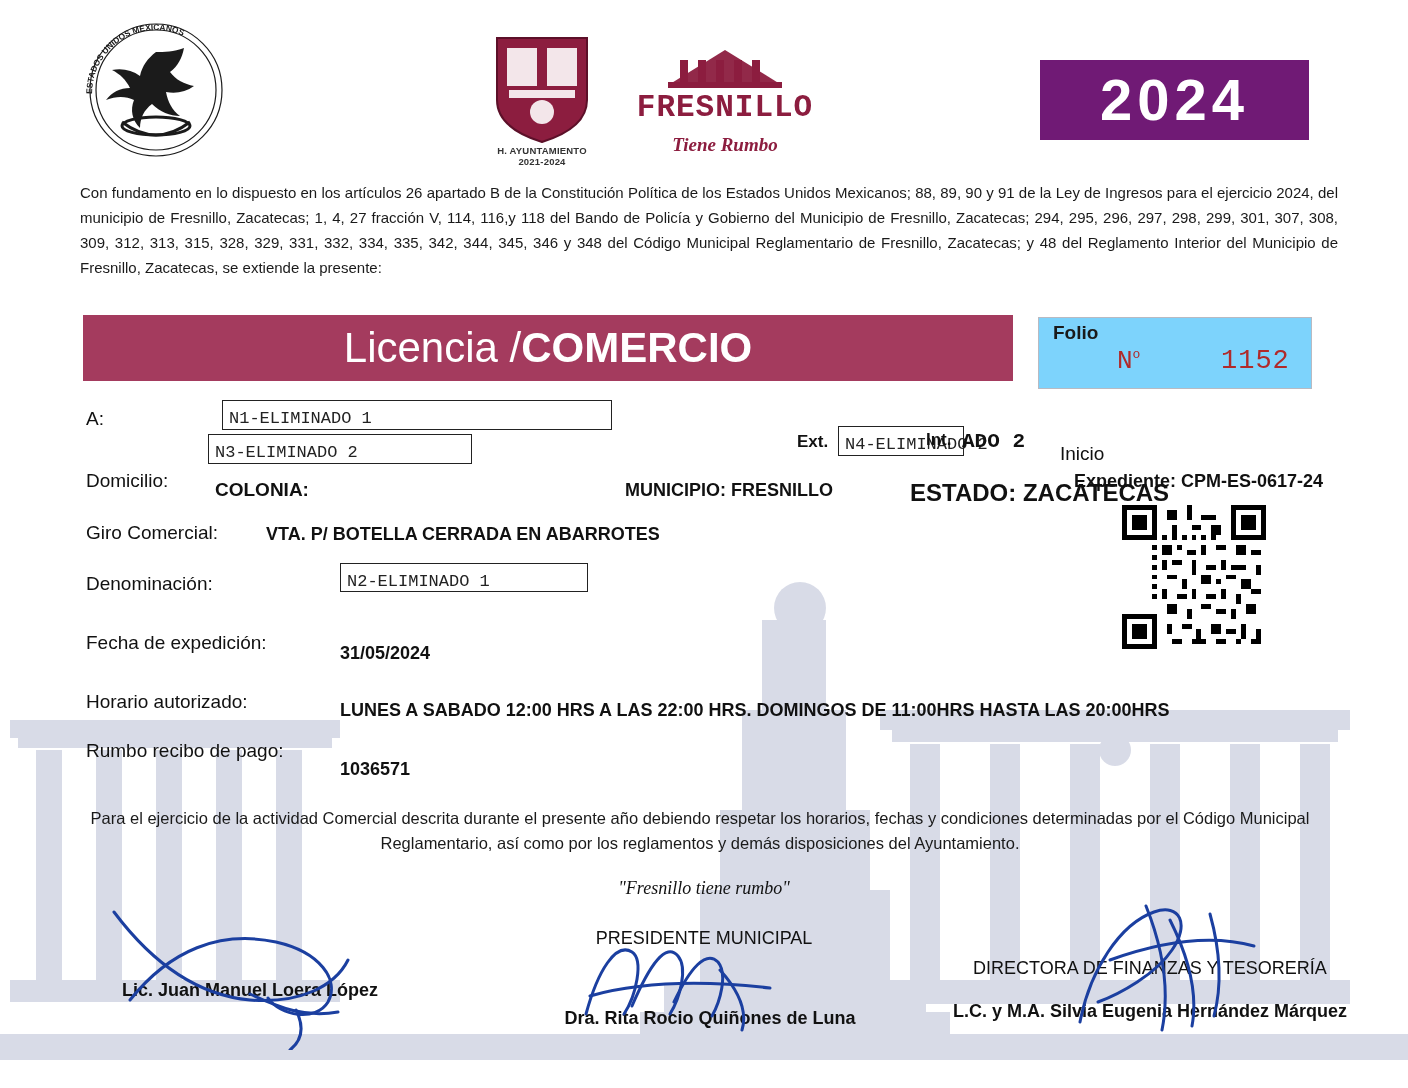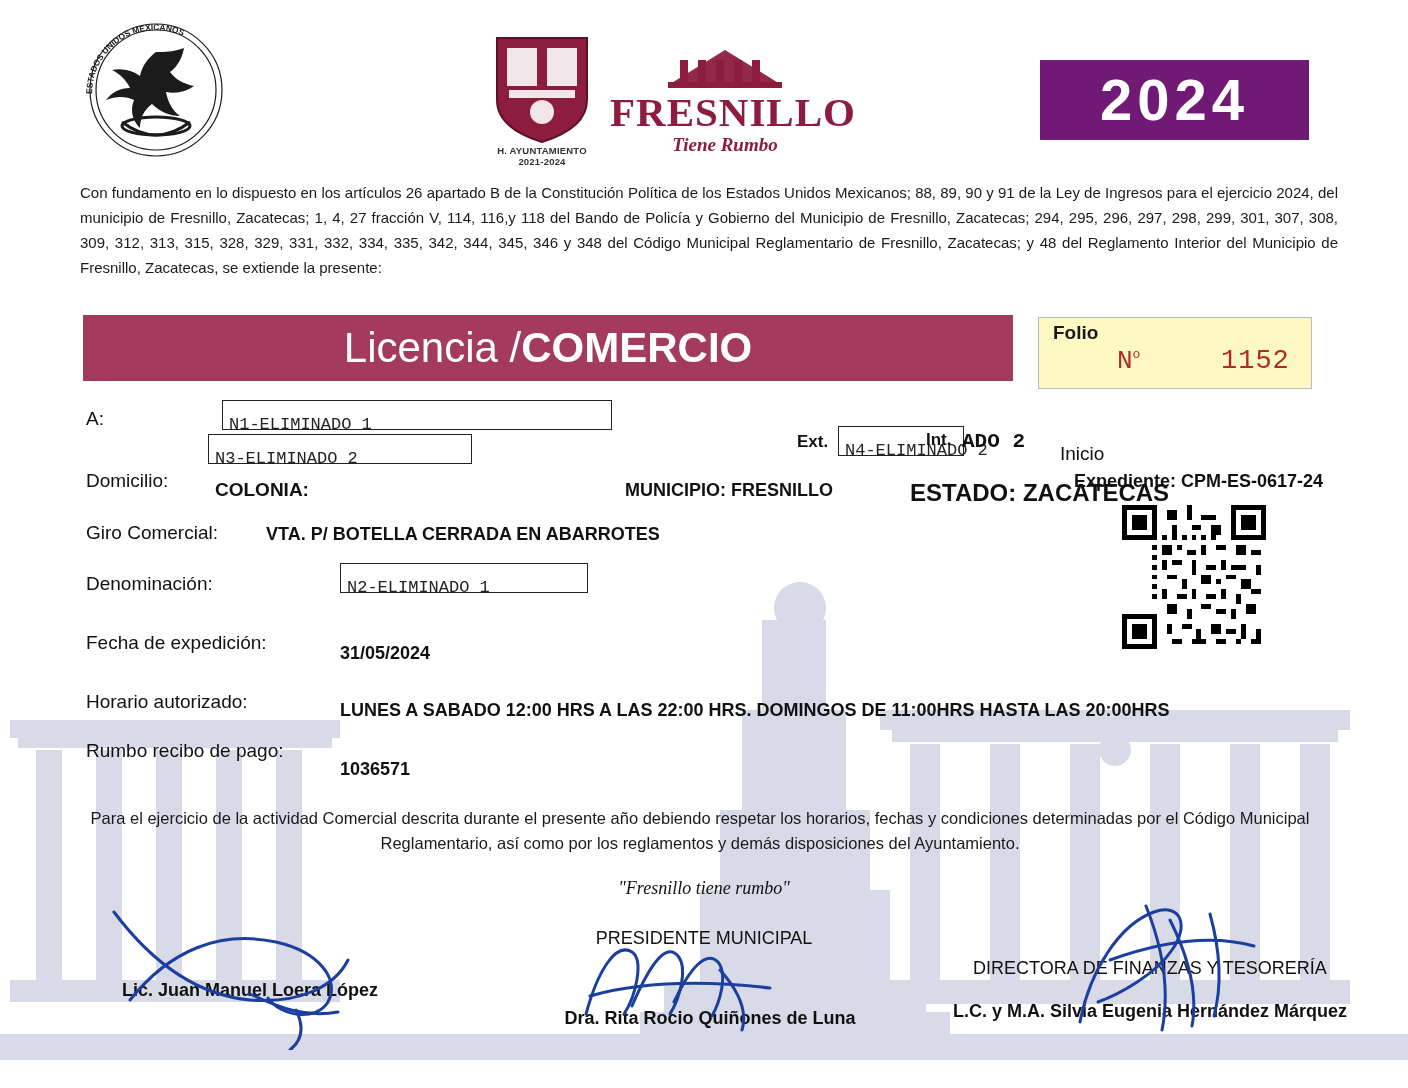--- a/index.html
+++ b/index.html
@@ -56,23 +56,23 @@
   }
   #fresnillo-logo {
     position: absolute;
     left: 610px; top: 38px;
     width: 230px; height: 125px;
     text-align: center;
   }
   #fresnillo-logo .wordmark {
     position: absolute;
     left: 0; right: 0; top: 54px;
-    font-family: Liberation Serif, serif;
-    font-weight: bold;
-    font-size: 41px;
+    font-family: Liberation Mono, monospace;
+    font-weight: bold;
+    font-size: 31px;
     letter-spacing: 1px;
     color: #8c1d3f;
     line-height: 1;
   }
   #fresnillo-logo .tagline {
     position: absolute;
     left: 0; right: 0; top: 96px;
     font-family: "Liberation Serif", serif;
     font-style: italic;
     font-weight: bold;
@@ -125,21 +125,21 @@
   }
   #license-banner .banner-text b {
     font-weight: bold;
   }
 
   
   #folio-box {
     position: absolute;
     left: 1038px; top: 317px;
     width: 272px; height: 70px;
-    background: #fef9c3;
+    background: #7dd3fc;
     border: 1px solid #b9bac2;
     z-index: 2;
     text-align: right;
   }
   #folio-box .folio-label {
     position: absolute;
     left: 14px; top: 4px;
     font-size: 19px;
     font-weight: bold;
     color: #1a1a1a;
@@ -176,21 +176,21 @@
     color: #111;
   }
   .boxed {
     position: absolute;
     z-index: 2;
     border: 1px solid #222;
     background: rgba(255,255,255,.55);
     font-family: "Liberation Mono", monospace;
     font-size: 17px;
     color: #222;
-    padding: 14px 6px;
+    padding: 8px 6px;
     box-sizing: border-box;
     white-space: nowrap;
   }
 
   #a-label      { left: 86px;  top: 408px; }
   #a-value      { left: 222px; top: 400px; width: 390px; height: 30px; }
   #a-value2     { left: 208px; top: 434px; width: 264px; height: 30px; }
   #ext-label    { left: 797px; top: 432px; font-size: 17px; font-weight: bold; }
   #ext-value    { left: 838px; top: 426px; width: 126px; height: 30px; }
   #int-label    { left: 926px; top: 430px; font-size: 17px; font-weight: bold; }

